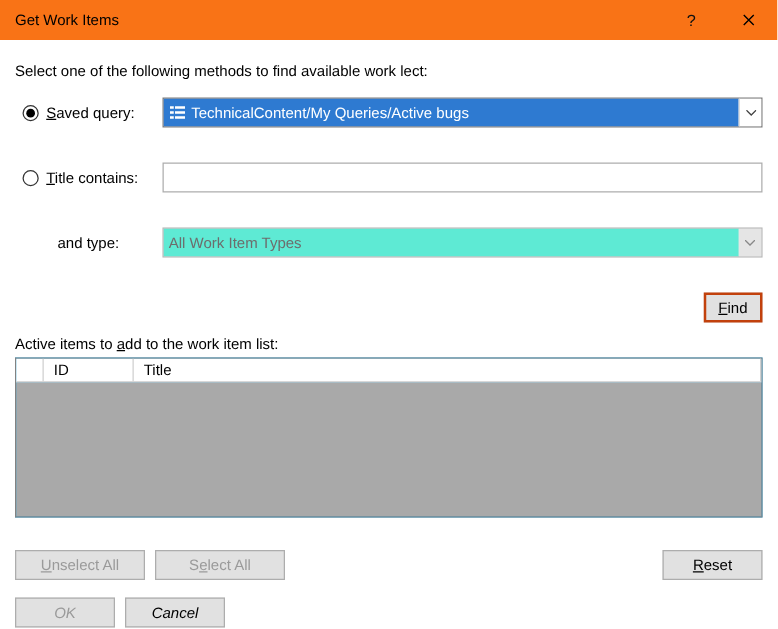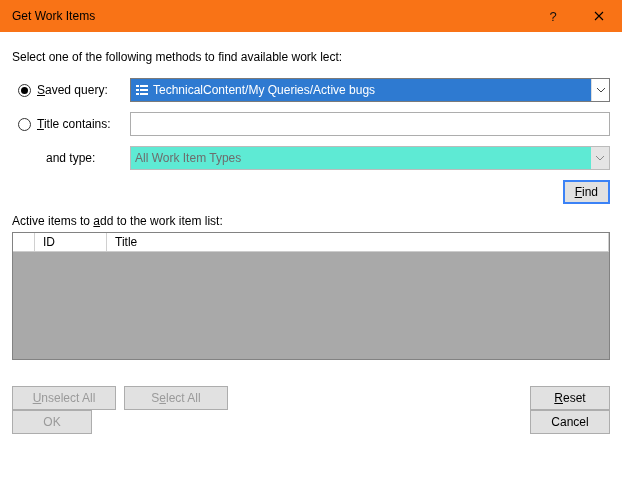--- a/index.html
+++ b/index.html
@@ -29,21 +29,21 @@
   justify-content: center;
   font-size: 13px;
   color: #111;
 }
 .titlebar .help-btn { font-size: 13px; }
 .content { padding: 12px 12px 0 12px; }
 .instruction { margin: 6px 0 14px 0; }
 .form-row {
   display: flex;
   align-items: center;
-  margin-bottom: 10px;
+  margin-bottom: 28px;
   min-height: 24px;
 }
 .lbl {
   width: 118px;
   display: flex;
   align-items: center;
   gap: 6px;
   padding-left: 6px;
 }
 .lbl.indent { padding-left: 34px; }
@@ -121,21 +121,21 @@
 .btn {
   height: 24px;
   min-width: 80px;
   border: 1px solid #adadad;
   background: #e1e1e1;
   display: inline-flex;
   align-items: center;
   justify-content: center;
   padding: 0 14px;
 }
-.btn.primary-outline { border: 2px solid #3b82f6; min-width: 40px; padding: 0 10px; }
+.btn.primary-outline { border: 2px solid #c2410c; min-width: 40px; padding: 0 10px; }
 .btn.disabled { color: #9a9a9a; }
 .table-wrap {
   border: 1px solid #828282;
   height: 128px;
   background: #0ea5e9;
   margin-top: 4px;
   display: flex;
   flex-direction: column;
 }
 .thead {
@@ -153,22 +153,24 @@
 .th.title { flex: 1; }
 .tbody { flex: 1; background: #a9a9a9; }
 .below-row {
   display: flex;
   margin-top: 26px;
   gap: 8px;
 }
 .below-row .spacer { flex: 1; }
 .bottom-row {
   display: flex;
-  justify-content: space-between;
+  justify-content: flex-start;
   gap: 8px;
+  margin-top: 14px;
+  font-style: italic;
 }
 .u { text-decoration: underline; }
 </style>
 </head>
 <body>
 
 <div class="titlebar">
   <span class="title">Get Work Items</span>
   <span class="spacer"></span>
   <div class="tb-btn help-btn">?</div>

